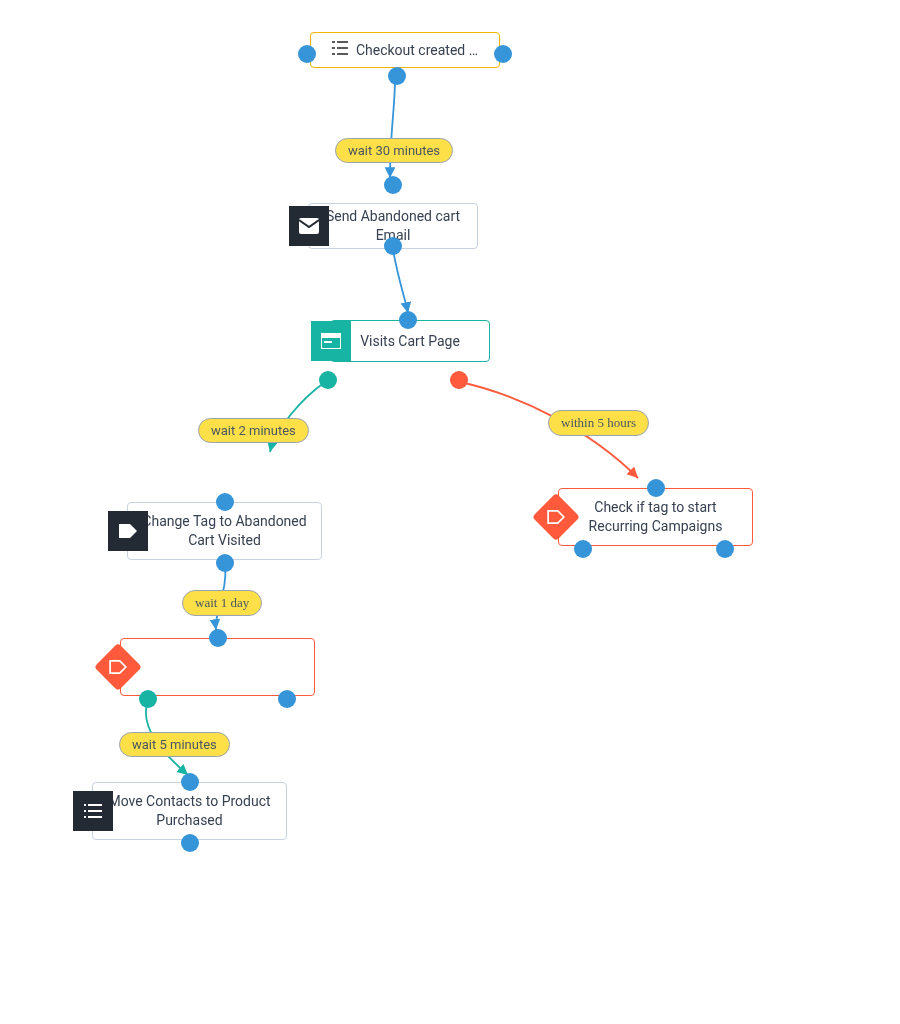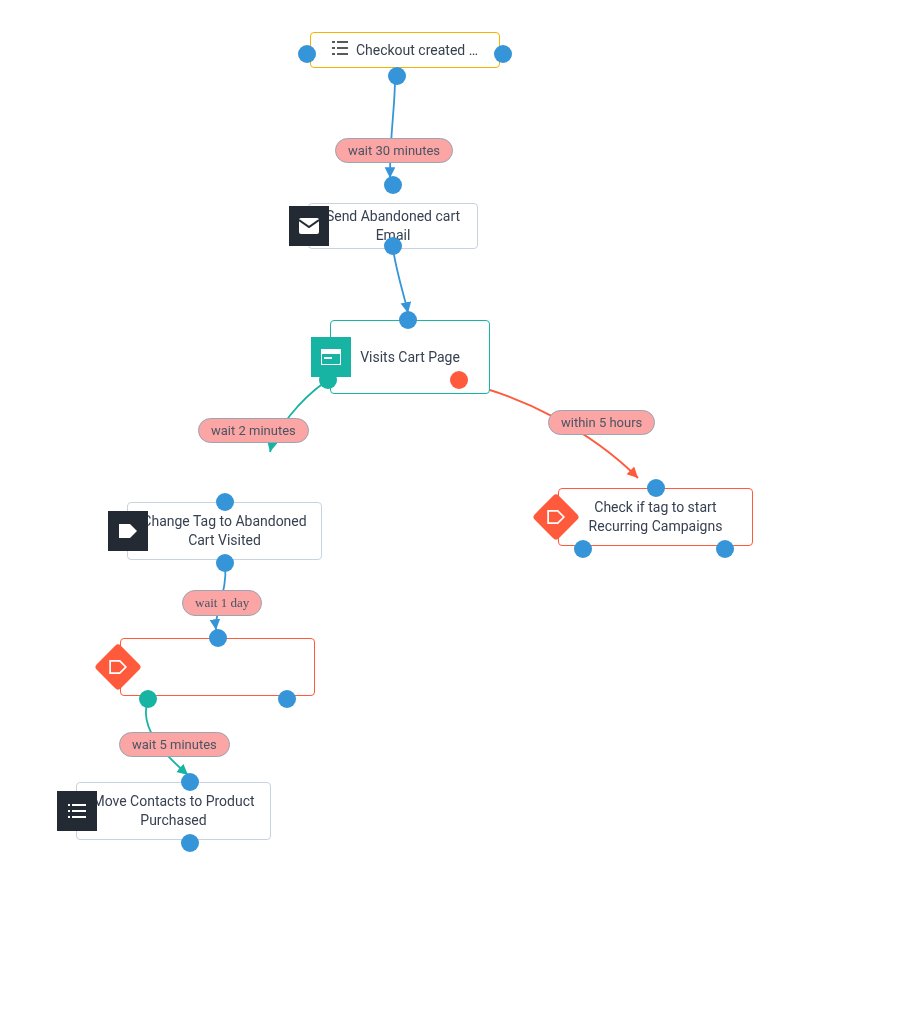--- a/index.html
+++ b/index.html
@@ -59,21 +59,21 @@
     width: 34px; height: 34px;
     border-radius: 4px;
   }
   .cond-orange .badge > span {
     transform: rotate(-45deg);
     display:flex; align-items:center; justify-content:center;
     width:100%; height:100%;
   }
   .pill {
     position:absolute;
-    background:#fca5a5;
+    background:#fde047;
     border:1px solid #9aa4b2;
     border-radius: 14px;
     font-size: 13px;
     color:#4b5563;
     padding: 4px 12px;
     white-space: nowrap;
   }
   .port {
     position:absolute;
     width:18px; height:18px;
@@ -141,39 +141,39 @@
     <svg width="20" height="16" viewBox="0 0 20 16">
         <rect x="0" y="0" width="20" height="16" rx="2" fill="#fff"></rect>
         <path d="M0,2 L10,9 L20,2" stroke="#232a34" stroke-width="2" fill="none"></path>
       </svg>
   </span>
   <span class="label">Send Abandoned cart Email</span>
 </div>
 <div class="port blue" style="left:384px; top:176px;"></div>
 <div class="port blue" style="left:384px; top:237px;"></div>
 
-<div class="node action-teal" style="left:330px; top:320px; width:160px; height:74px;">
+<div class="node action-teal" style="left:330px; top:320px; width:160px; height:42px;">
   <span class="badge">
     <svg width="20" height="16" viewBox="0 0 20 16">
         <rect x="0" y="0" width="20" height="16" rx="2" fill="none" stroke="#fff" stroke-width="2"></rect>
         <rect x="0" y="0" width="20" height="5" fill="#fff"></rect>
         <rect x="3" y="8" width="8" height="2" fill="#fff"></rect>
       </svg>
   </span>
   <span class="label">Visits Cart Page</span>
 </div>
 <div class="port blue" style="left:399px; top:311px;"></div>
 <div class="port teal" style="left:319px; top:371px;"></div>
 <div class="port orange" style="left:450px; top:371px;"></div>
 
 <div class="pill" style="left:198px; top:418px;">
   <span>wait 2 minutes</span>
 </div>
 
-<div class="pill" style="left:548px; top:410px;">
+<div class="pill" style="left:548px; top:410px;font-family:Liberation Serif, serif;">
   <span>within 5 hours</span>
 </div>
 
 <div class="node action-dark" style="left:127px; top:502px; width:195px; height:58px;">
   <span class="badge">
     <svg width="20" height="16" viewBox="0 0 20 16">
         <path d="M1,1 H12 L19,8 L12,15 H1 Z" fill="#fff"></path>
       </svg>
   </span>
   <span class="label">Change Tag to Abandoned Cart Visited</span>
@@ -195,21 +195,21 @@
   </span>
 </div>
 <div class="port blue" style="left:209px; top:629px;"></div>
 <div class="port teal" style="left:139px; top:690px;"></div>
 <div class="port blue" style="left:278px; top:690px;"></div>
 
 <div class="pill" style="left:119px; top:732px;">
   <span>wait 5 minutes</span>
 </div>
 
-<div class="node action-list" style="left:76px; top:782px; width:195px; height:58px;">
+<div class="node action-list" style="left:92px; top:782px; width:195px; height:58px;">
   <span class="badge">
     <svg width="18" height="14" viewBox="0 0 18 14">
         <g fill="#fff">
           <rect x="0" y="0" width="2" height="2"></rect>
           <rect x="4" y="0" width="14" height="2"></rect>
           <rect x="0" y="6" width="2" height="2"></rect>
           <rect x="4" y="6" width="14" height="2"></rect>
           <rect x="0" y="12" width="2" height="2"></rect>
           <rect x="4" y="12" width="14" height="2"></rect>
         </g>

